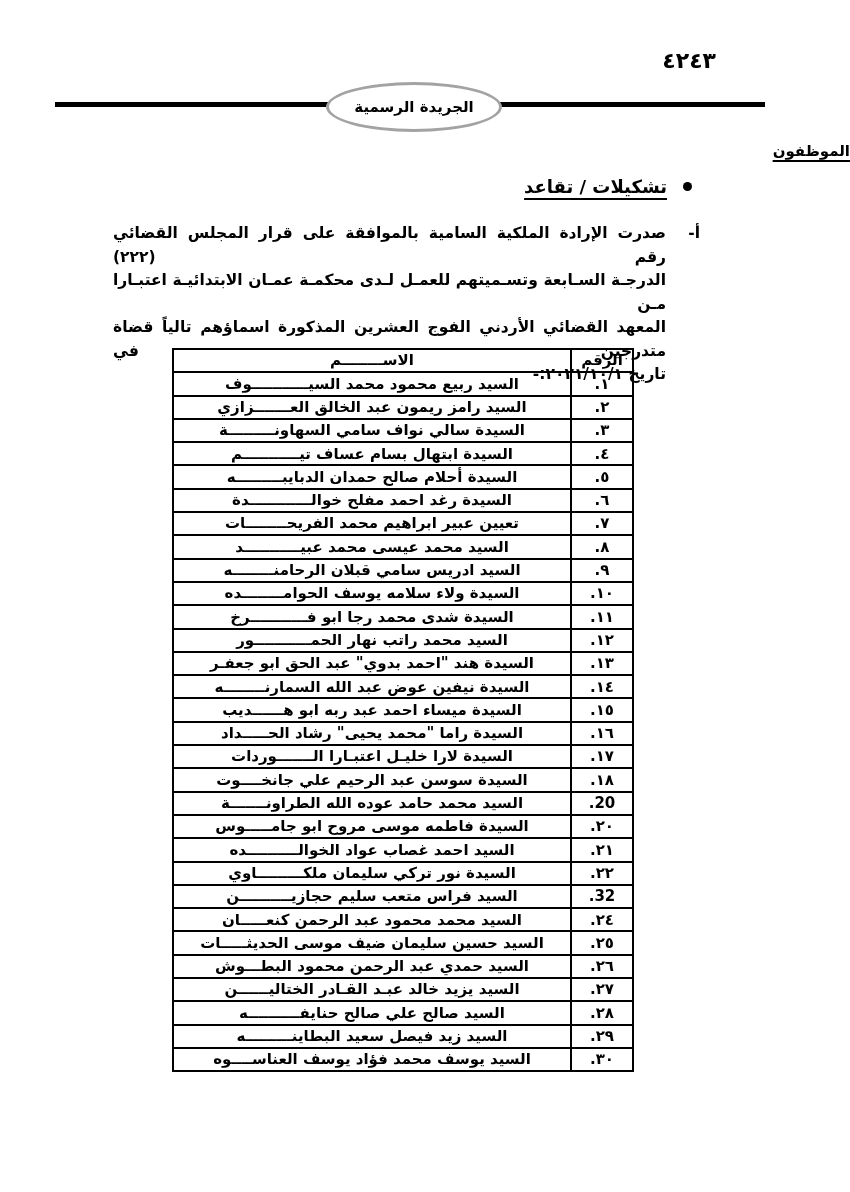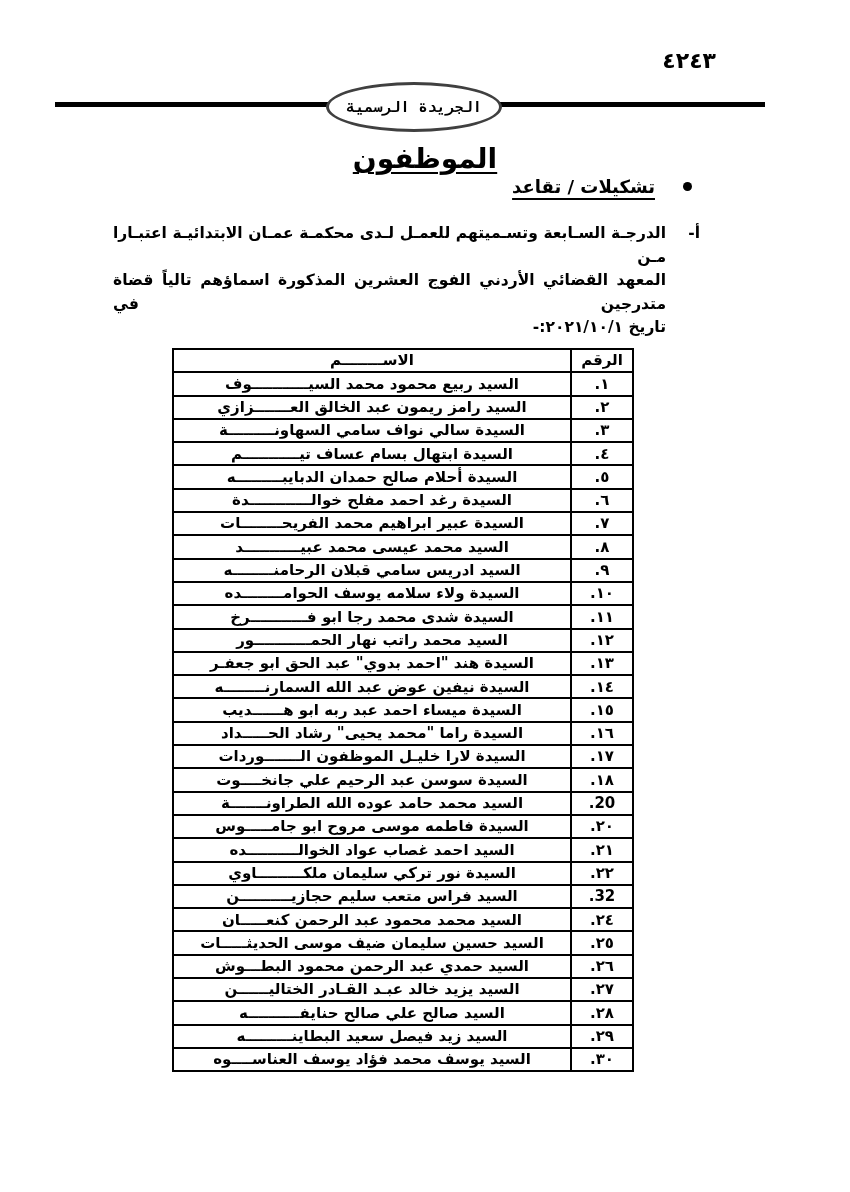--- a/index.html
+++ b/index.html
@@ -32,49 +32,47 @@
     height: 5px;
     background: #000;
   }
   .gazette-oval {
     position: absolute;
     top: 82px;
     right: 348px;
     width: 170px;
     height: 44px;
     background: #fff;
-    border: 3px solid #404040;
+    border: 3px solid #a3a3a3;
     border-radius: 50%;
     display: flex;
     align-items: center;
     justify-content: center;
     font-size: 15px;
     z-index: 2;
-    font-family: Liberation Mono, monospace;
   }
   .section-title {
     position: absolute;
     top: 142px;
     left: 0;
     width: 100%;
-    text-align: center;
-    font-size: 28px;
+    font-size: 15px;
   }
   .section-title span {
     text-decoration: underline;
     text-underline-offset: 4px;
     text-decoration-thickness: 2px;
   }
   .bullet-heading {
     position: absolute;
     top: 176px;
     right: 158px;
     display: flex;
     align-items: center;
-    gap: 28px;
+    gap: 16px;
     font-size: 18px;
   }
   .bullet-dot {
     width: 9px;
     height: 9px;
     background: #000;
     border-radius: 50%;
     flex: 0 0 auto;
   }
   .bullet-heading .bh-text {
@@ -146,20 +144,21 @@
 </div>
 
 <div class="bullet-heading">
   <span class="bullet-dot"></span>
   <span class="bh-text">تشكيلات / تقاعد</span>
 </div>
 
 <div class="intro-block">
   <div class="intro-marker">أ-</div>
   <div class="intro-text">
+    <div class="intro-line">صدرت الإرادة الملكية السامية بالموافقة على قرار المجلس القضائي رقم (٢٢٢)</div>
     <div class="intro-line">الدرجـة السـابعة وتسـميتهم للعمـل لـدى محكمـة عمـان الابتدائيـة اعتبـارا مـن</div>
     <div class="intro-line">المعهد القضائي الأردني الفوج العشرين المذكورة اسماؤهم تالياً قضاة متدرجين في</div>
     <div class="intro-line last">تاريخ ٢٠٢١/١٠/١:-</div>
   </div>
 </div>
 
 <div class="table-wrap">
   <table class="names-table">
     <colgroup>
       <col class="c-num">
@@ -191,21 +190,21 @@
         <tr>
           <td>٥.</td>
           <td>السيدة أحلام صالح حمدان الدبايبـــــــــه</td>
         </tr>
         <tr>
           <td>٦.</td>
           <td>السيدة رغد احمد مفلح خوالــــــــــــدة</td>
         </tr>
         <tr>
           <td>٧.</td>
-          <td>السيدة عبير ابراهيم محمد الفريحــــــــات</td>
+          <td>تعيين عبير ابراهيم محمد الفريحــــــــات</td>
         </tr>
         <tr>
           <td>٨.</td>
           <td>السيد محمد عيسى محمد عبيـــــــــــد</td>
         </tr>
         <tr>
           <td>٩.</td>
           <td>السيد ادريس سامي قبلان الرحامنــــــــه</td>
         </tr>
         <tr>
@@ -231,21 +230,21 @@
         <tr>
           <td>١٥.</td>
           <td>السيدة ميساء احمد عبد ربه ابو هــــــديب</td>
         </tr>
         <tr>
           <td>١٦.</td>
           <td>السيدة راما "محمد يحيى" رشاد الحـــــداد</td>
         </tr>
         <tr>
           <td>١٧.</td>
-          <td>السيدة لارا خليـل الموظفون الـــــــوردات</td>
+          <td>السيدة لارا خليـل اعتبـارا الـــــــوردات</td>
         </tr>
         <tr>
           <td>١٨.</td>
           <td>السيدة سوسن عبد الرحيم علي جانخــــوت</td>
         </tr>
         <tr>
           <td>20.</td>
           <td>السيد محمد حامد عوده الله الطراونـــــــة</td>
         </tr>
         <tr>

